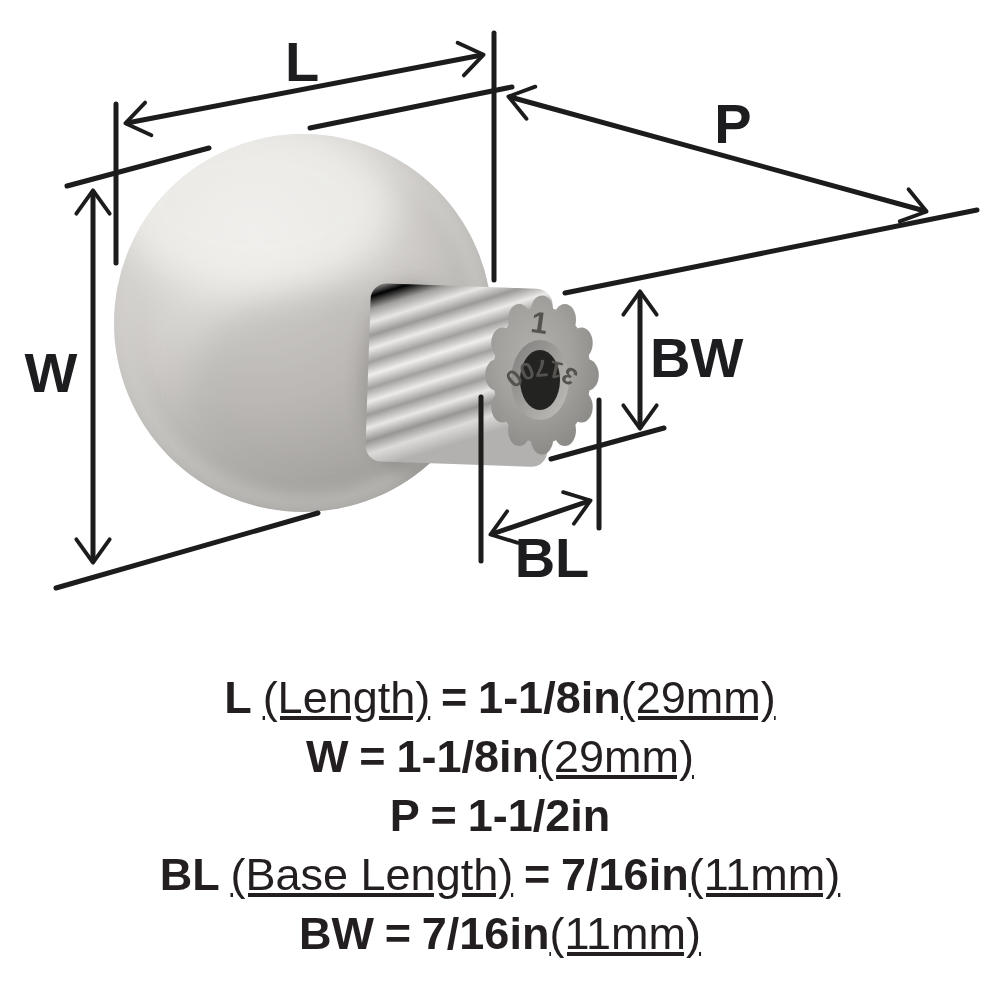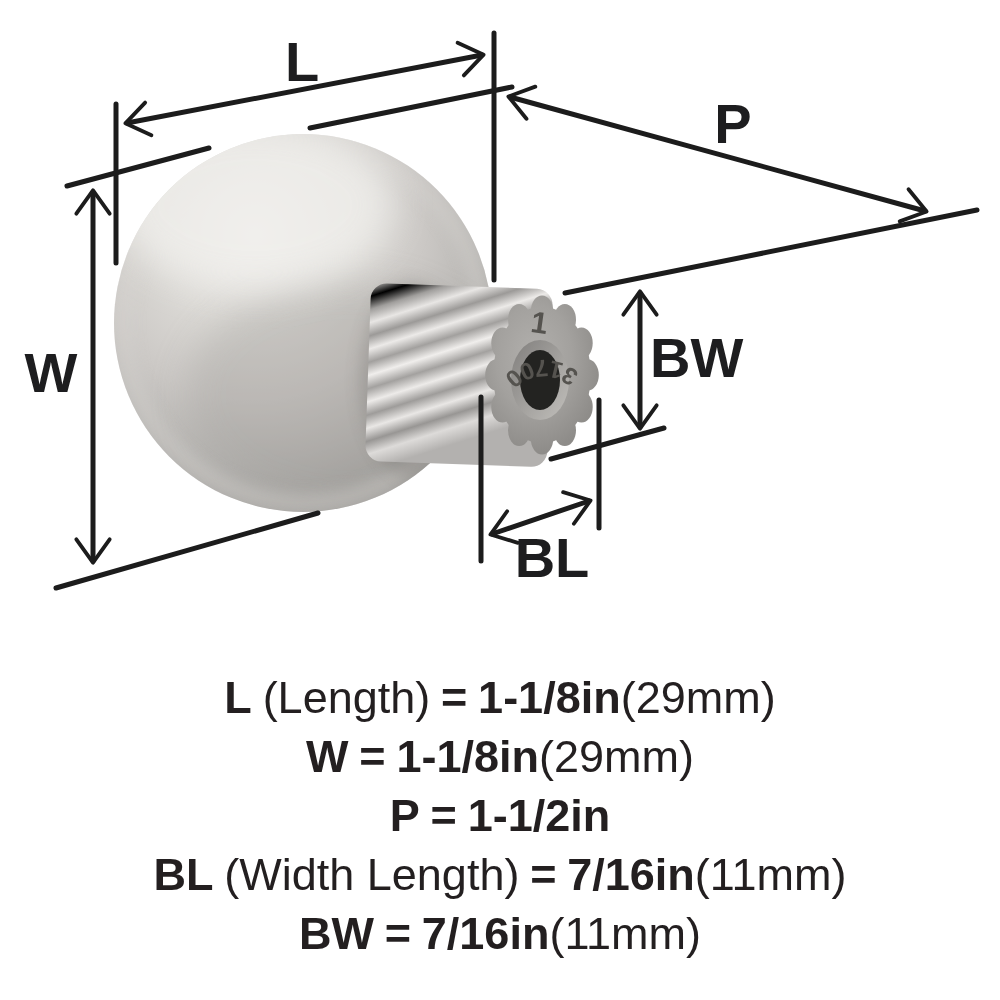--- a/index.html
+++ b/index.html
@@ -6,21 +6,21 @@
   .stage{position:relative;width:1000px;height:1000px;background:#ffffff;overflow:hidden;
          font-family:"Liberation Sans", sans-serif;}
   .stage svg{position:absolute;left:0;top:0;}
   .dim-label{font-family:"Liberation Sans", sans-serif;font-weight:700;fill:#1d1d1f;}
   .engrave{font-family:"Liberation Sans", sans-serif;fill:#55534f;}
   .specs{position:absolute;left:0;top:668px;width:1000px;display:flex;flex-direction:column;
          align-items:center;color:#231f20;}
   .spec-row{display:flex;align-items:baseline;justify-content:center;font-size:45px;
             line-height:59px;white-space:pre;}
   .spec-row .b{font-weight:700;}
-  .spec-row .r{font-weight:400;}
+  .spec-row .r{font-weight:400;text-decoration:underline;}
   .spec-row .gap{margin-right:0.24em;}
 </style>
 </head>
 <body>
 
 <div class="stage">
 
 <svg width="1000" height="665" viewBox="0 0 1000 665">
   <defs>
     <marker id="arw" viewBox="-8 -6 10 12" markerWidth="8" markerHeight="8" refX="-0.5" refY="0" orient="auto-start-reverse" markerUnits="strokeWidth">
@@ -161,21 +161,21 @@
     <span class="b">1-1/8in</span>
     <span class="r">(29mm)</span>
   </div>
   <div class="spec-row">
     <span class="b gap">P</span>
     <span class="b gap">=</span>
     <span class="b">1-1/2in</span>
   </div>
   <div class="spec-row">
     <span class="b gap">BL</span>
-    <span class="r gap">(Width Length)</span>
+    <span class="r gap">(Base Length)</span>
     <span class="b gap">=</span>
     <span class="b">7/16in</span>
     <span class="r">(11mm)</span>
   </div>
   <div class="spec-row">
     <span class="b gap">BW</span>
     <span class="b gap">=</span>
     <span class="b">7/16in</span>
     <span class="r">(11mm)</span>
   </div>

